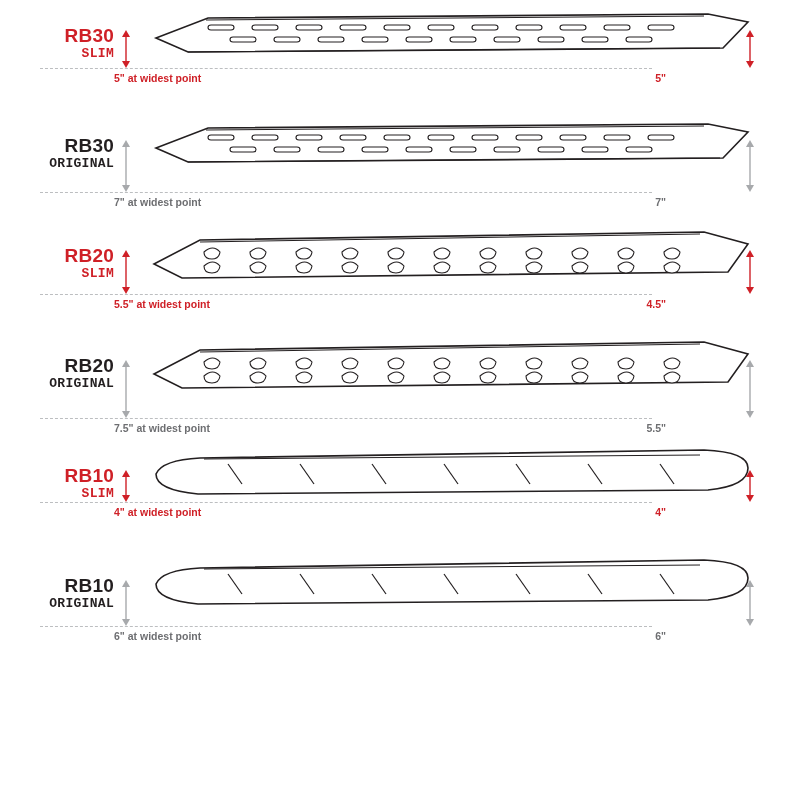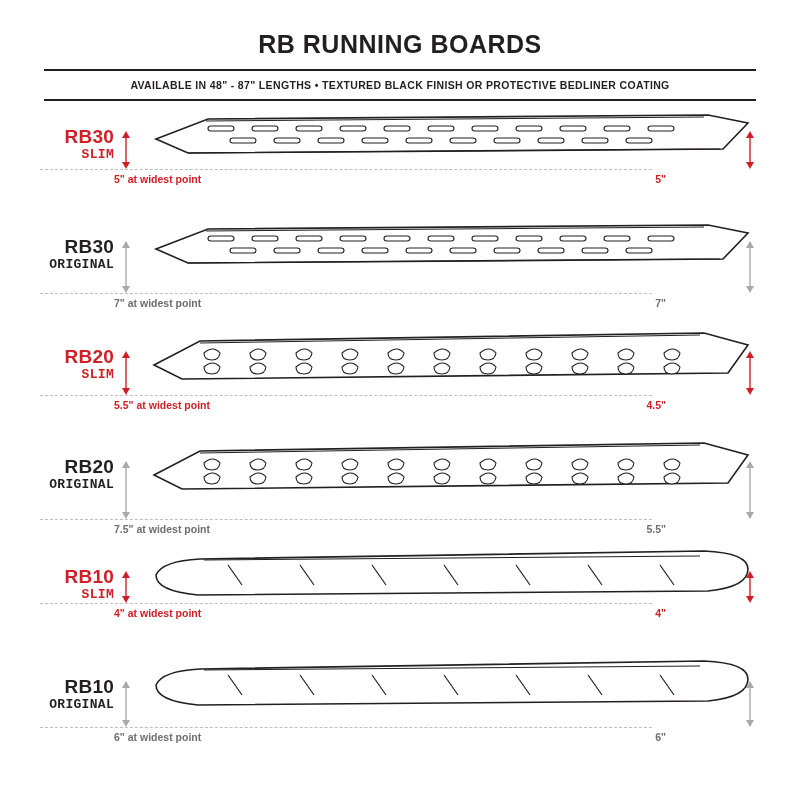--- a/index.html
+++ b/index.html
@@ -119,26 +119,20 @@
     position: absolute;
     left: 0;
     top: 0;
   }
 </style>
 </head>
 <body>
 
 <div class="page">
 
-  <div class="header">
-    <h1 class="title">RB RUNNING BOARDS</h1>
-    <div class="rule"></div>
-    <div class="subtitle">AVAILABLE IN 48" - 87" LENGTHS  •  TEXTURED BLACK FINISH OR PROTECTIVE BEDLINER COATING</div>
-    <div class="rule2"></div>
-  </div>
 
   <div class="rows" id="rows">
       <div class="row">
     <div class="row-inner">
       <div class="labels">
         <div class="model red">RB30</div>
         <div class="variant red">SLIM</div>
       </div>
 
       <div style="position:absolute;left:120px;top:22px;width:12px;height:38px"><svg width="12" height="38" viewBox="0 0 12 38">

